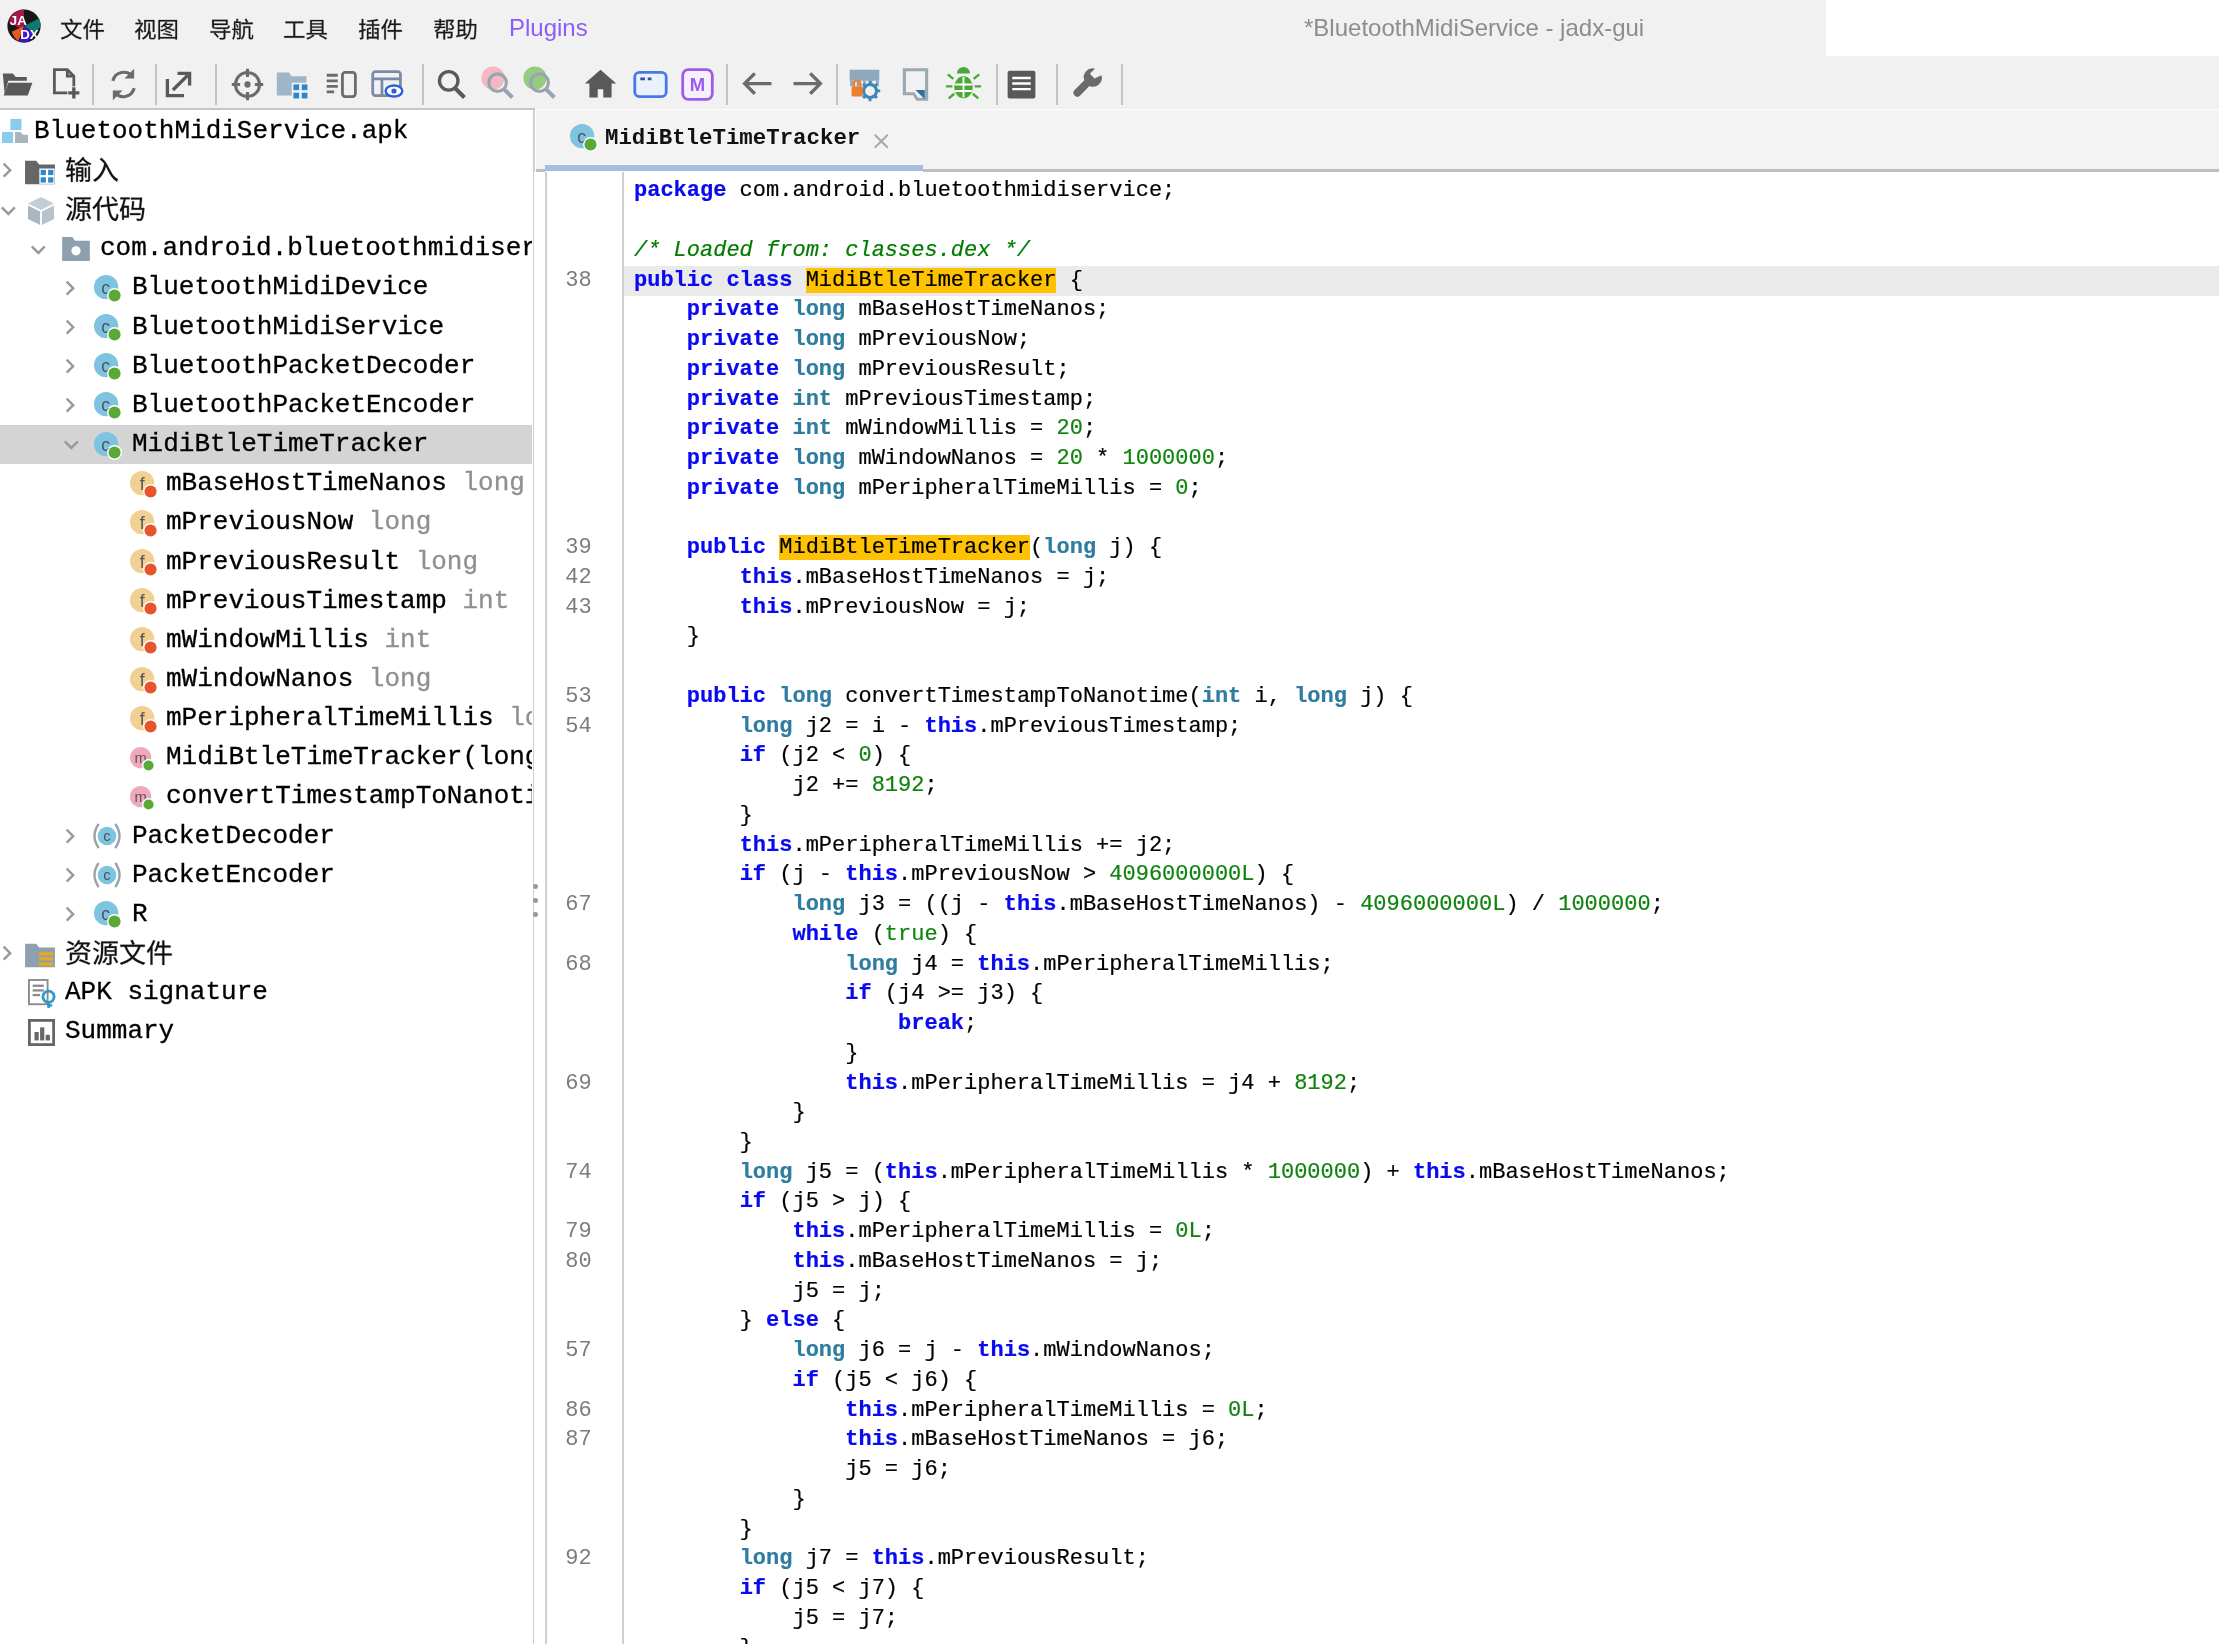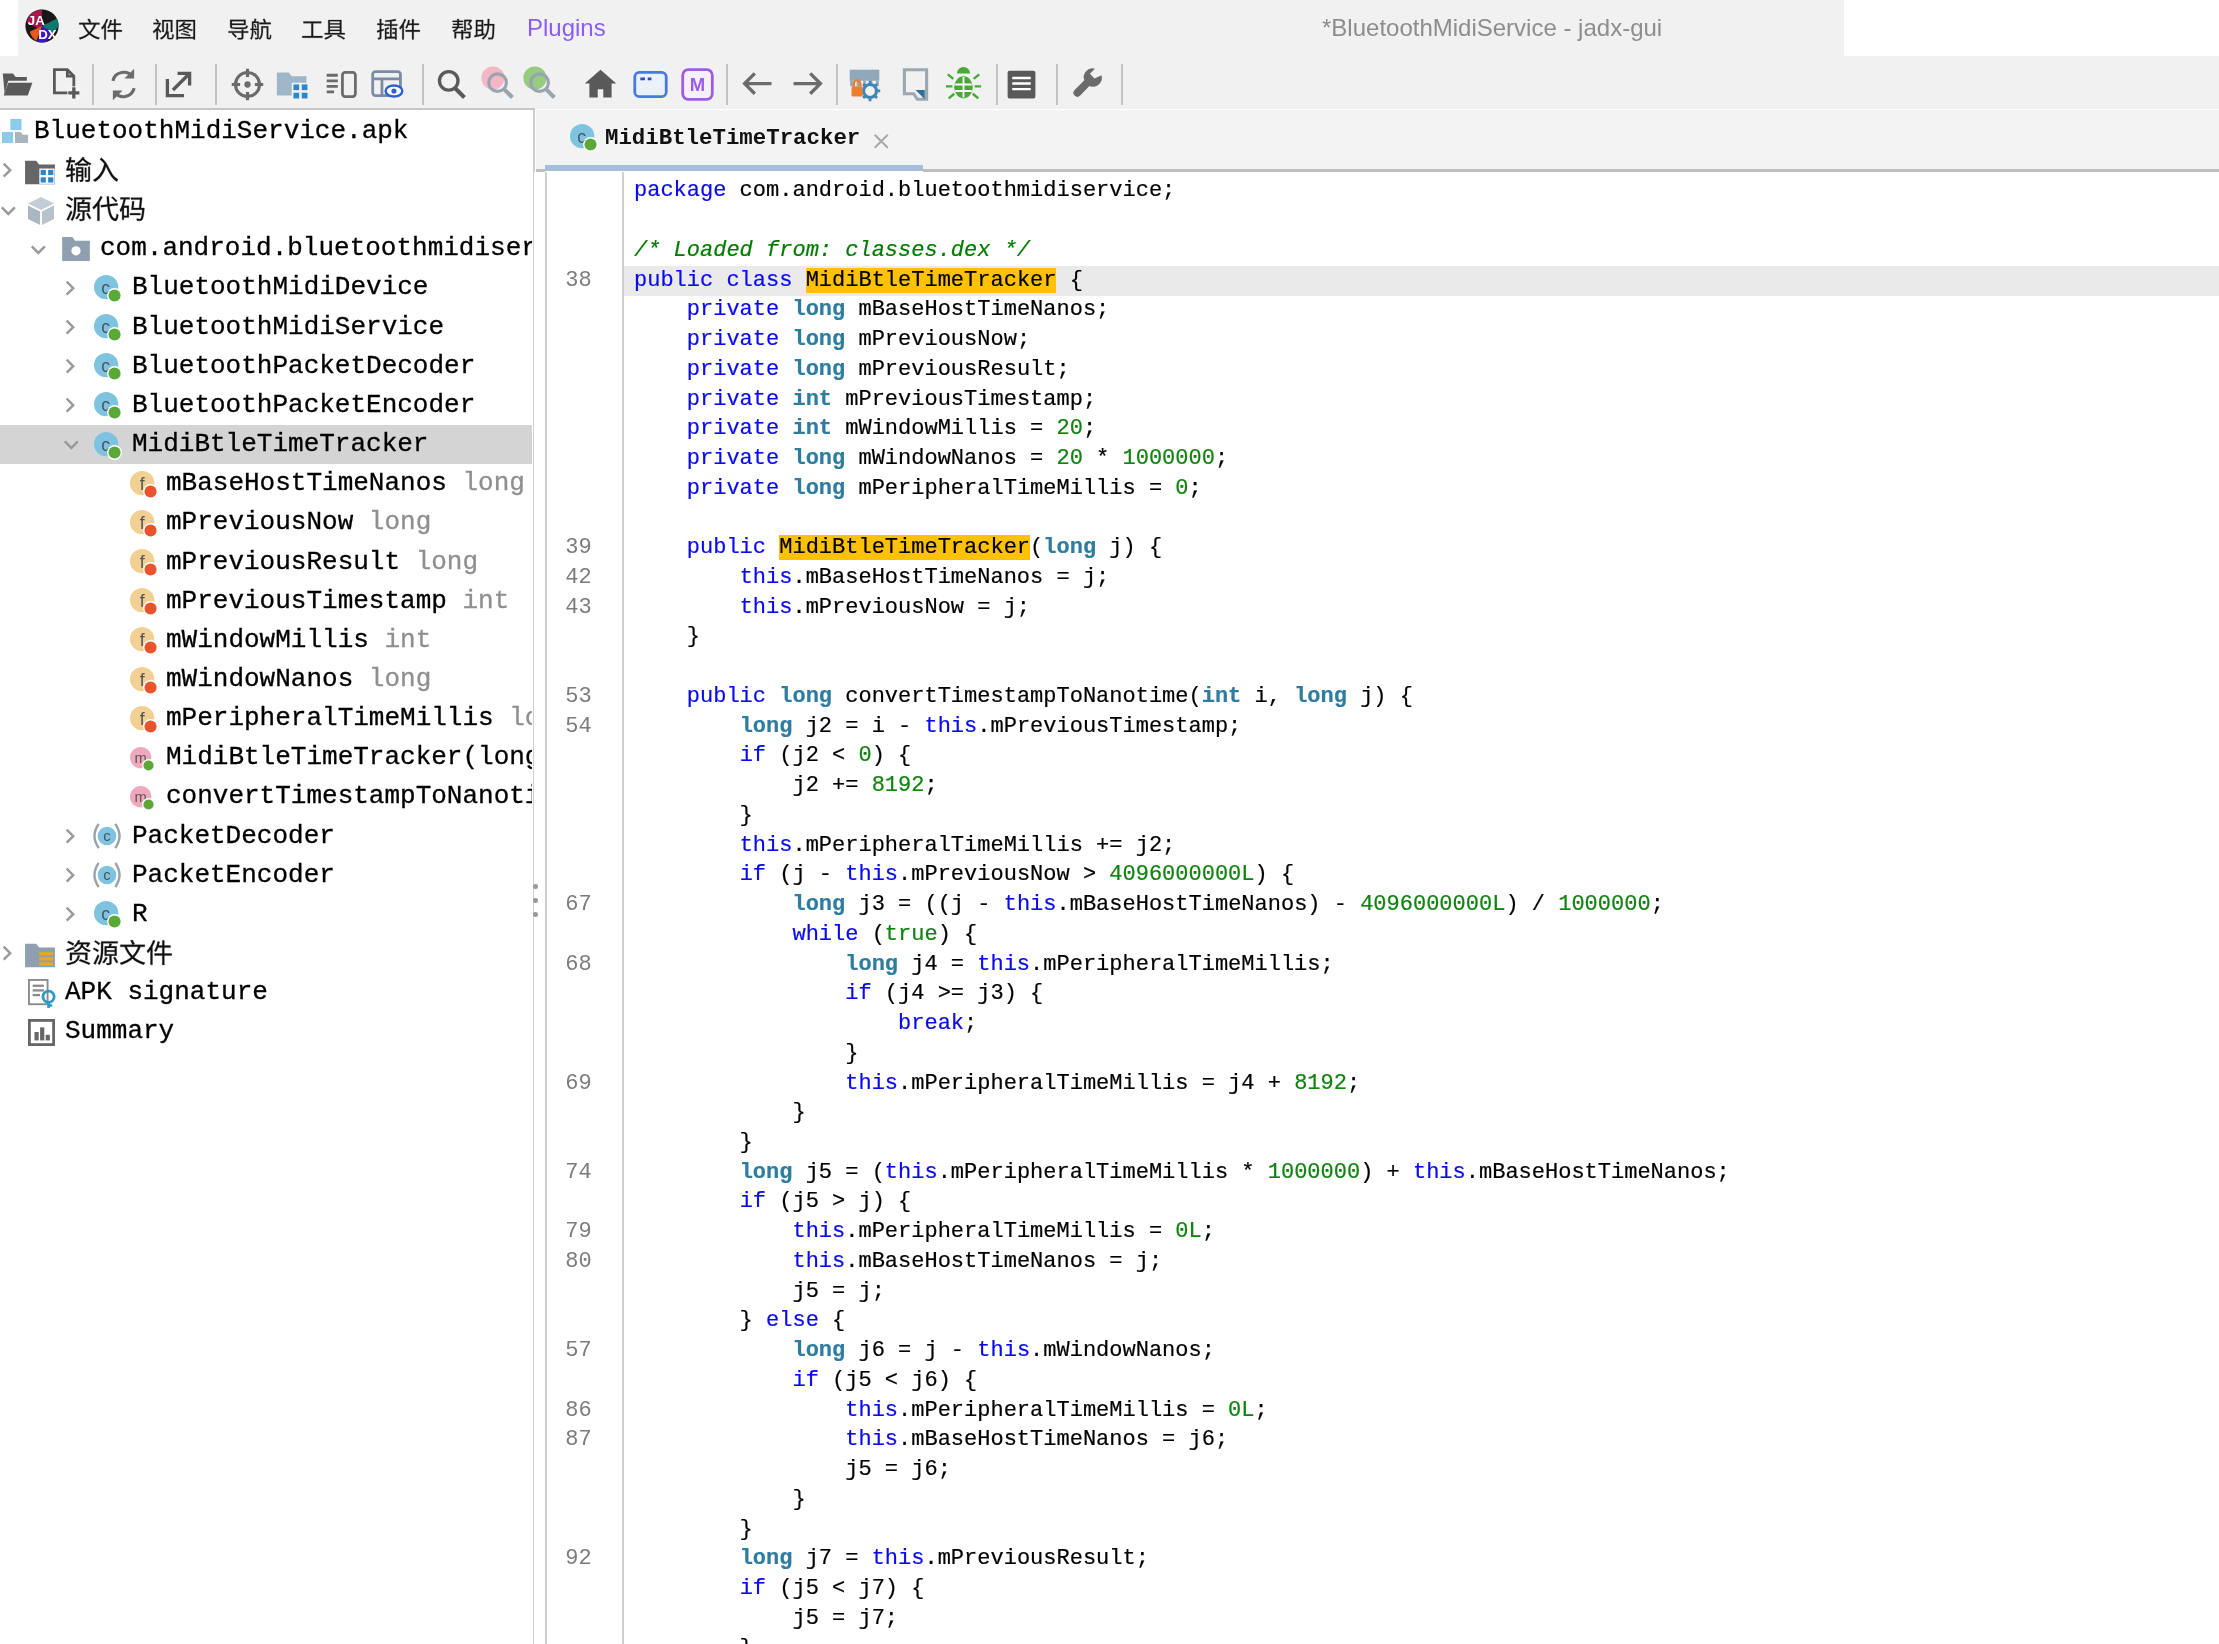--- a/index.html
+++ b/index.html
@@ -1,32 +1,32 @@
 <!DOCTYPE html>
 <html style="font-size:15px"><head><meta charset="utf-8"><style>
 * { margin:0; padding:0; box-sizing:border-box; }
 html,body { width:2220px; height:1644px; overflow:hidden; background:#fff;
   font-family:"Liberation Sans",sans-serif; -webkit-font-smoothing:antialiased; }
-#menubar { position:absolute; left:18px; top:0; width:1826px; height:56px; background:#f1f1f1; }
+#menubar { position:absolute; left:0; top:0; width:1826px; height:56px; background:#f1f1f1; }
 #toolbar { position:absolute; left:0; top:56px; width:2220px; height:53px; background:#f1f1f1; }
 #topline { position:absolute; left:0; top:108px; width:535px; height:2.4px; background:#c6c6c6; }
 #tree { position:absolute; left:0; top:110px; width:532px; height:1152px; background:#fff; overflow:hidden; }
 #treeborder { position:absolute; left:533px; top:110px; width:2.4px; height:1534px; background:#cfcfcf; }
 #tabbar { position:absolute; left:536px; top:110px; width:1685px; height:59px; background:#f3f3f4; }
 #tabline { position:absolute; left:536px; top:169px; width:1685px; height:2.8px; background:#bdbdbd; }
 #tabgap { position:absolute; left:545px; top:169px; width:378px; height:2.8px; background:#fff; }
 #underline { position:absolute; left:545px; top:165px; width:378px; height:5.8px; background:#a4bedc; }
 #editor { position:absolute; left:534px; top:172px; width:1685px; height:1473px; background:#fff; overflow:hidden; }
 #edgeline { position:absolute; left:545px; top:172px; width:2.2px; height:1473px; background:#cfcfcf; }
 #gutline { position:absolute; left:622px; top:172px; width:2.2px; height:1473px; background:#cfcfcf; }
 .tl { position:absolute; -webkit-text-stroke:0.3px; font:26px "Liberation Mono"; color:#000; white-space:pre; line-height:39px; height:39px; }
 .tt { color:#8f8f8f; }
 .gn { position:absolute; left:4.7px; width:53px; text-align:right; font:22px "Liberation Mono"; color:#7c7c7c; line-height:30px; height:30px; }
 .cl { position:absolute; -webkit-text-stroke:0.2px; left:100px; font:22px "Liberation Mono"; color:#000; white-space:pre; line-height:30px; height:30px; }
-.kw { color:#0a0af0; font-weight:normal; }
+.kw { color:#0a0af0; font-weight:bold; }
 .ty { color:#2e7da0; font-weight:bold; }
 .nm { color:#0e830e; }
 .cm { color:#007c00; font-style:italic; }
 .hl { background:#fec203; }
 </style></head><body>
 <div id="menubar">
     <svg style="position:absolute;left:6.5px;top:9.3px" width="34" height="34" viewBox="0 0 36 36">
 <circle cx="18" cy="18" r="17.6" fill="#181818"></circle>
 <path d="M18 18 L4 8 A17.6 17.6 0 0 1 18 0.4 Z" fill="#a8164e"></path>
 <path d="M18 18 L4 8 A17.6 17.6 0 0 0 2 14 L 14 21 Z" fill="#a8164e"></path>

